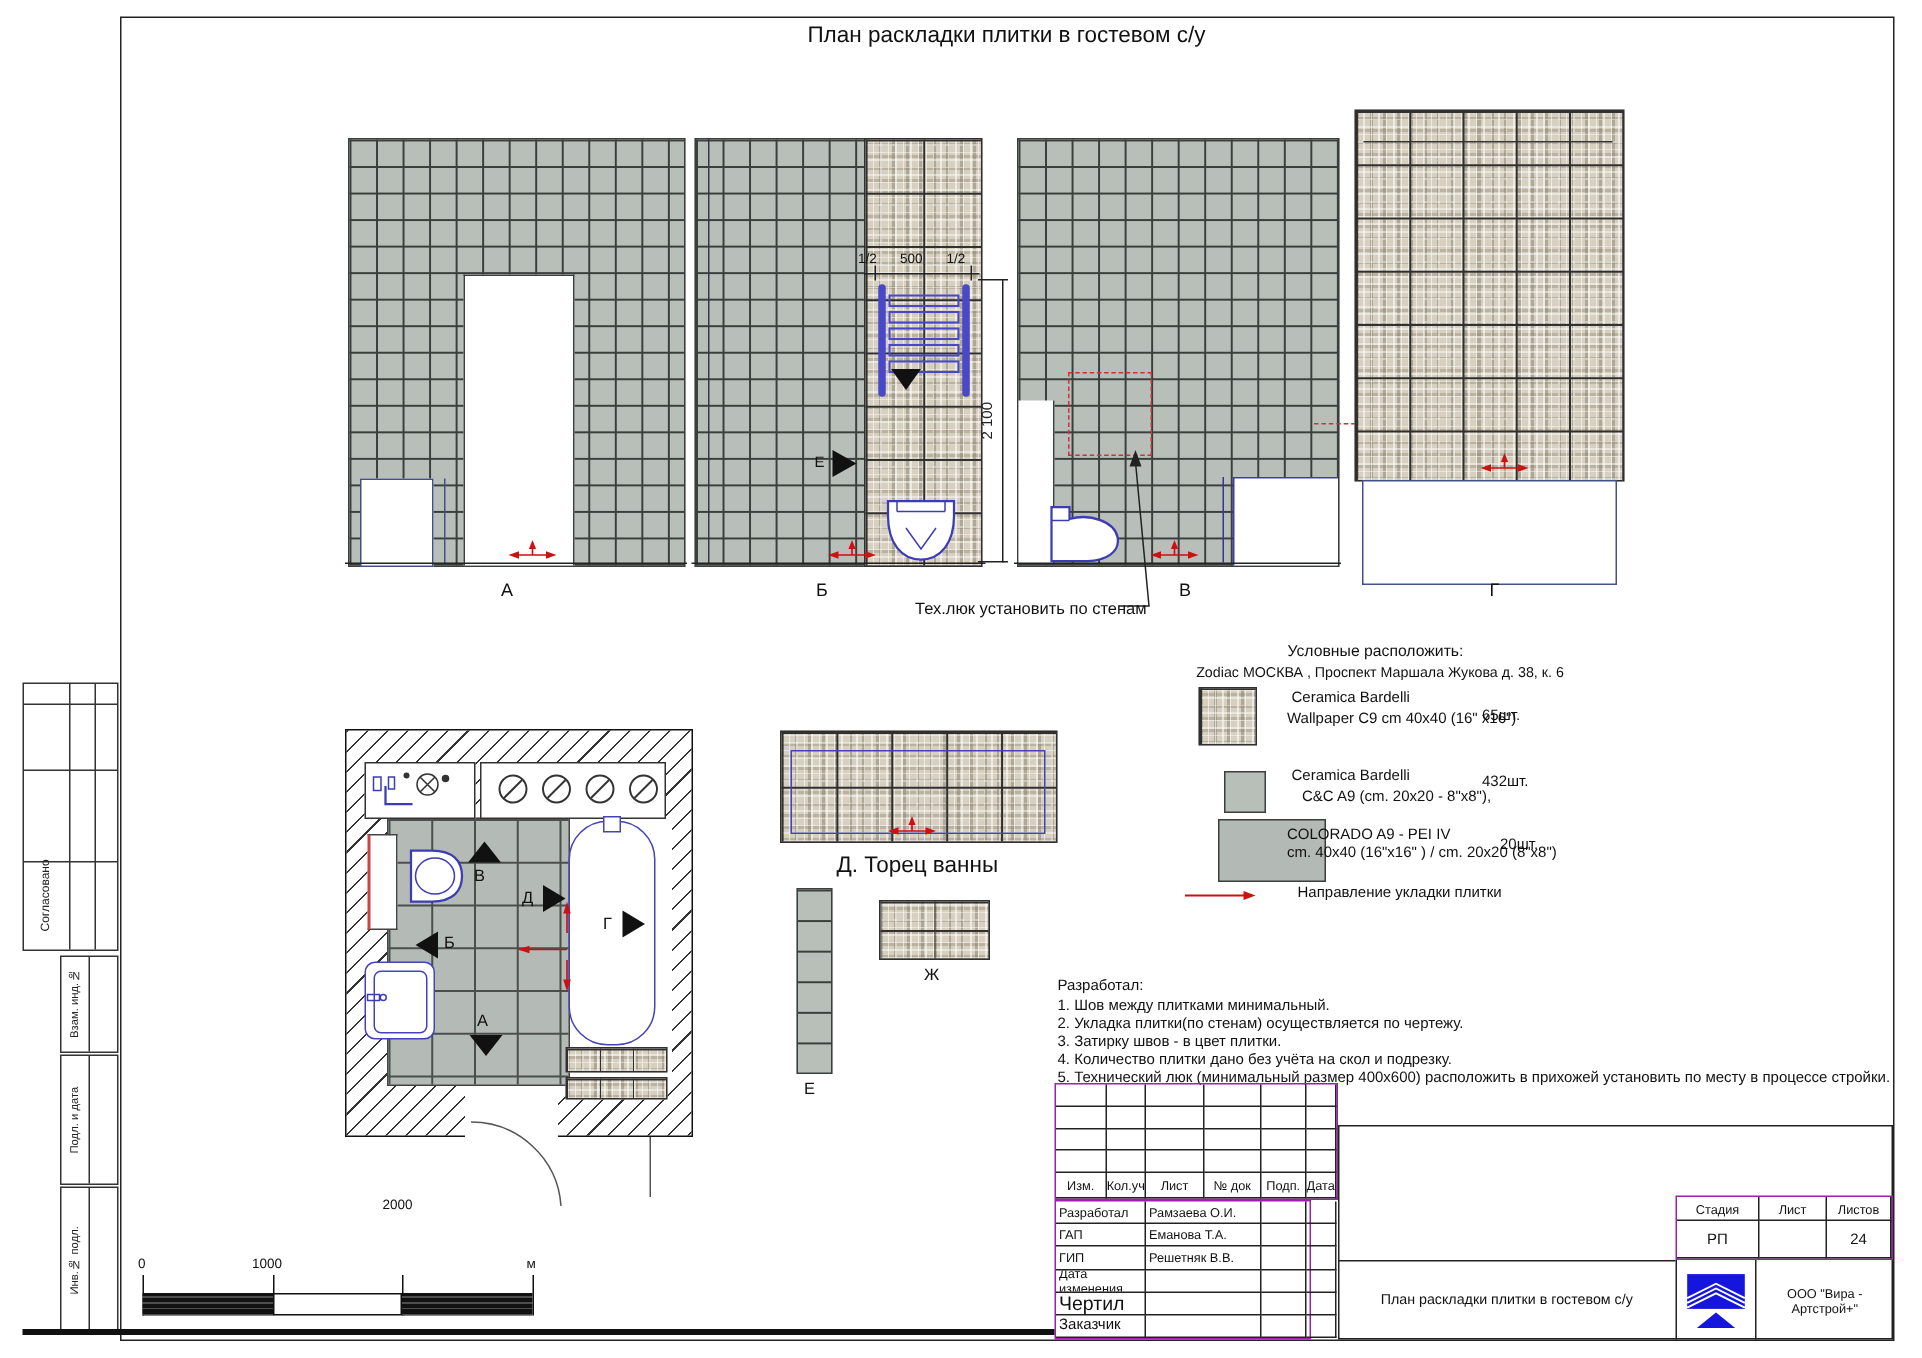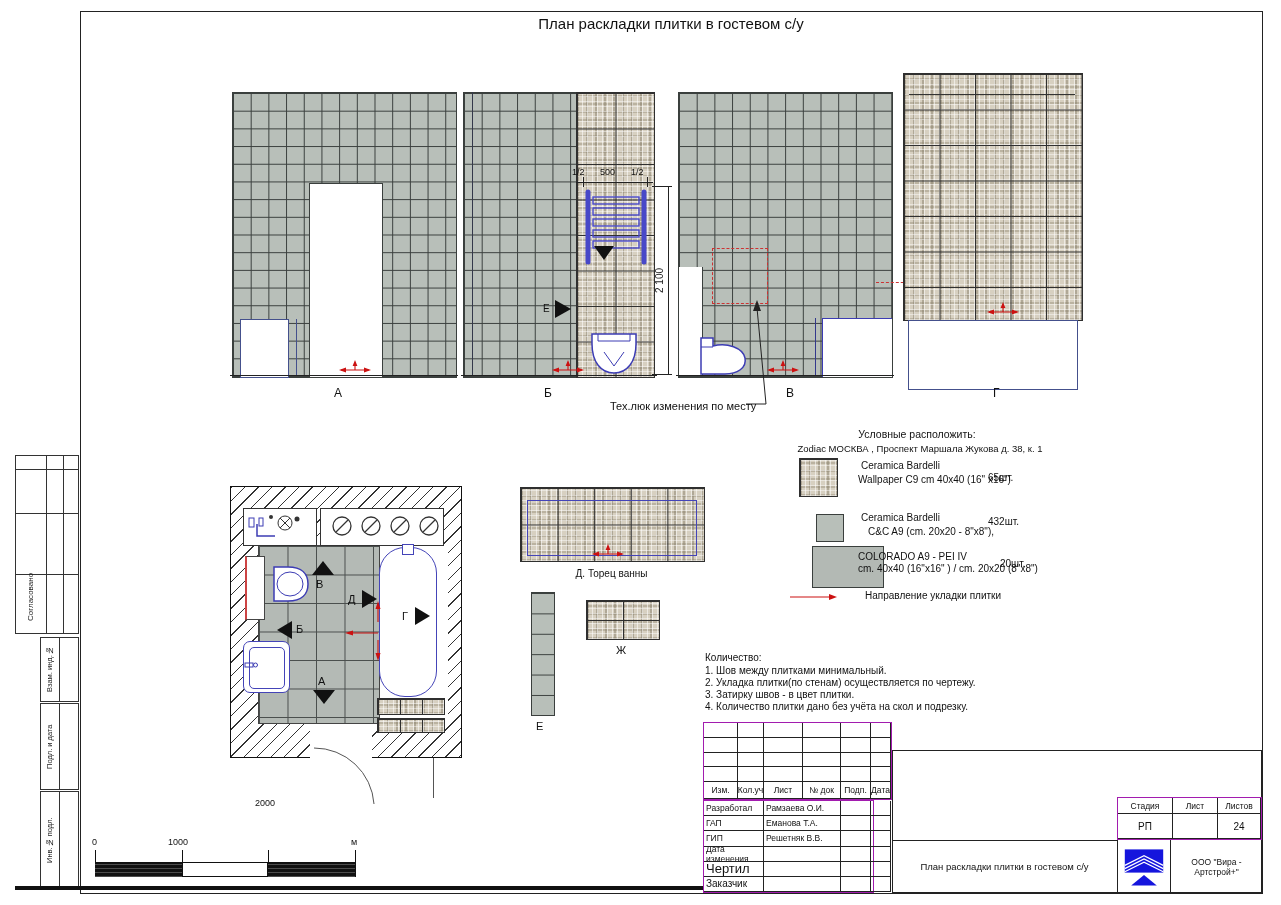--- a/index.html
+++ b/index.html
@@ -143,37 +143,37 @@
     <path d="M2 12 L9 9.5 V14.5 Z" fill="#c11"></path>
       <path d="M34 12 L27 9.5 V14.5 Z" fill="#c11"></path>
     <path d="M18 2 L15.6 8 H20.4 Z" fill="#c11"></path>
   </svg>
   <div class="t" style="left:786px;top:386px;font-size:12px;">В</div>
 
   <svg style="left:735px;top:298px;" width="45" height="112" viewBox="0 0 45 112">
     <path d="M11 106 H31 L22 10" fill="none" stroke="#222" stroke-width="1"></path>
     <path d="M22 2 L18 13 L26 13 Z" fill="#222"></path>
   </svg>
-  <div class="t" style="left:610px;top:400px;font-size:11px;">Тех.люк изменения по месту</div>
+  <div class="t" style="left:610px;top:400px;font-size:11px;">Тех.люк установить по стенам</div>
 
   <div class="redline" style="left:876px;top:282px;width:206px;"></div>
 
   <div class="abs mos" style="left:903px;top:73px;width:178px;height:246px;"></div>
   <div class="abs" style="left:909px;top:94px;width:166px;height:0;border-top:1px solid #333;"></div>
   <div class="abs white" style="left:908px;top:320px;width:168px;height:68px;border:1px solid #44508c;"></div>
   <svg style="left:985px;top:300px;" width="36" height="16" viewBox="0 0 36 16">
     <path d="M18 12 H4 M18 12 H32 M18 12 V5" stroke="#c11" stroke-width="1.1" fill="none"></path>
     <path d="M2 12 L9 9.5 V14.5 Z" fill="#c11"></path>
       <path d="M34 12 L27 9.5 V14.5 Z" fill="#c11"></path>
     <path d="M18 2 L15.6 8 H20.4 Z" fill="#c11"></path>
   </svg>
   <div class="t" style="left:993px;top:386px;font-size:12px;">Г</div>
 
   <div class="t ctr" style="left:827px;top:428px;width:180px;font-size:10.5px;">Условные расположить:</div>
-  <div class="t ctr" style="left:765px;top:443px;width:310px;font-size:9.5px;">Zodiac МОСКВА , Проспект Маршала Жукова д. 38, к. 1</div>
+  <div class="t ctr" style="left:765px;top:443px;width:310px;font-size:9.5px;">Zodiac МОСКВА , Проспект Маршала Жукова д. 38, к. 6</div>
   <div class="abs mos" style="left:799px;top:458px;width:37px;height:37px;background-size:37px 37px,37px 37px,auto,auto,auto,auto;"></div>
   <div class="t" style="left:861px;top:460px;">Ceramica Bardelli</div>
   <div class="t" style="left:858px;top:474px;">Wallpaper C9 cm 40x40 (16" x16")</div>
   <div class="t" style="left:988px;top:472px;">65шт.</div>
   <div class="abs" style="left:816px;top:514px;width:26px;height:26px;background:#b8bfb9;border:1px solid #3a3f3d;"></div>
   <div class="t" style="left:861px;top:512px;">Ceramica Bardelli</div>
   <div class="t" style="left:868px;top:526px;">C&amp;C A9 (cm. 20x20 - 8"x8"),</div>
   <div class="t" style="left:988px;top:516px;">432шт.</div>
   <div class="abs" style="left:812px;top:546px;width:70px;height:40px;background:#b3b9b4;border:1px solid #3a3f3d;"></div>
   <div class="t" style="left:858px;top:551px;">COLORADO A9 - PEI IV</div>
@@ -254,33 +254,34 @@
   <div class="abs" style="left:433px;top:758px;width:0;height:40px;border-left:1px solid #555;"></div>
 
   <div class="abs mos" style="left:520px;top:487px;width:183px;height:73px;background-size:36.6px 36.5px,36.6px 36.5px,auto,auto,auto,auto;"></div>
   <div class="abs" style="left:527px;top:500px;width:168px;height:54px;border:1px solid #4444b8;"></div>
   <svg style="left:590px;top:542px;" width="36" height="16" viewBox="0 0 36 16">
     <path d="M18 12 H4 M18 12 H32 M18 12 V5" stroke="#c11" stroke-width="1.1" fill="none"></path>
     <path d="M2 12 L9 9.5 V14.5 Z" fill="#c11"></path>
       <path d="M34 12 L27 9.5 V14.5 Z" fill="#c11"></path>
     <path d="M18 2 L15.6 8 H20.4 Z" fill="#c11"></path>
   </svg>
-  <div class="t ctr" style="left:520px;top:568px;width:183px;font-size:10px;">Д. Торец ванны</div>
+  <div class="t ctr" style="left:520px;top:568px;width:183px;font-size:15px;">Д. Торец ванны</div>
 
   <div class="abs" style="left:531px;top:592px;width:22px;height:122px;background-color:#b8bfb9;background-image:linear-gradient(to bottom,#3a3f3d 1px,transparent 1px);background-size:22px 20.4px;border:1px solid #3a3f3d;"></div>
   <div class="t" style="left:536px;top:720px;font-size:11px;">Е</div>
 
   <div class="abs mos" style="left:586px;top:600px;width:72px;height:38px;background-size:36px 19px,36px 19px,auto,auto,auto,auto;"></div>
   <div class="t" style="left:616px;top:644px;font-size:11px;">Ж</div>
 
-  <div class="t" style="left:705px;top:652px;">Количество:</div>
+  <div class="t" style="left:705px;top:652px;">Разработал:</div>
   <div class="t" style="left:705px;top:665px;">1. Шов между плитками минимальный.</div>
   <div class="t" style="left:705px;top:677px;">2. Укладка плитки(по стенам) осуществляется по чертежу.</div>
   <div class="t" style="left:705px;top:689px;">3. Затирку швов - в цвет плитки.</div>
   <div class="t" style="left:705px;top:701px;">4. Количество плитки дано без учёта на скол и подрезку.</div>
+  <div class="t" style="left:705px;top:713px;">5. Технический люк (минимальный размер 400x600) расположить в прихожей установить по месту в процессе стройки.</div>
 
   <div class="abs cellgrid" style="left:703px;top:722px;width:189px;height:78px;grid-template-columns:34px 26px 39px 38px 30px 20px;grid-template-rows:repeat(4,1fr) 17px;">
     <div class="cg"></div>
       <div class="cg"></div>
       <div class="cg"></div>
       <div class="cg"></div>
       <div class="cg"></div>
       <div class="cg"></div>
     <div class="cg"></div>
       <div class="cg"></div>

